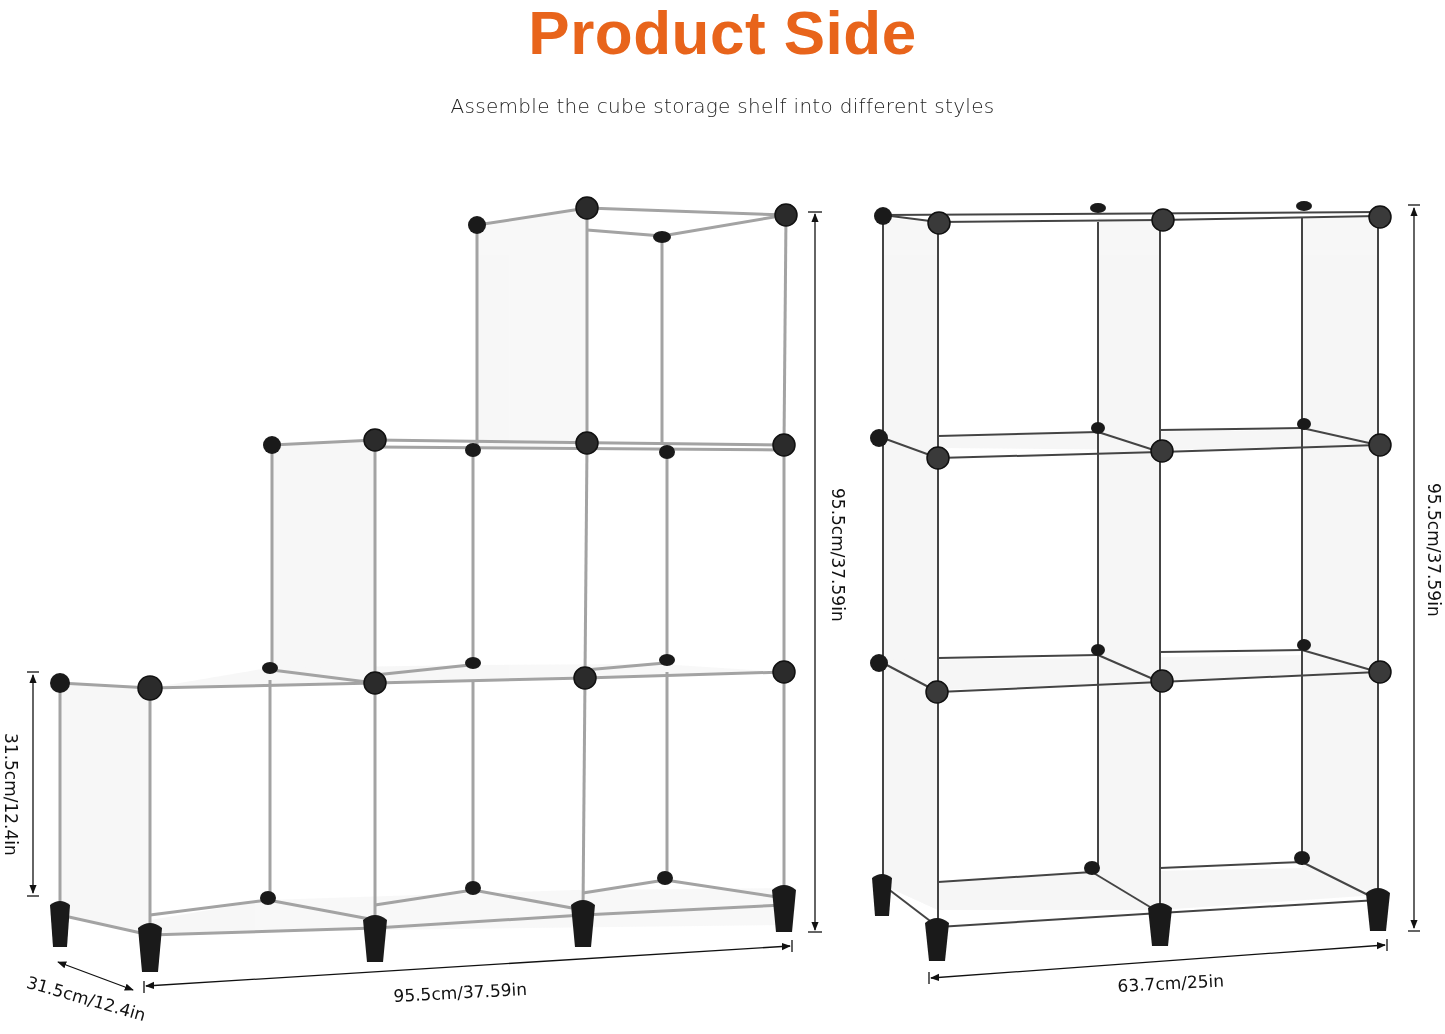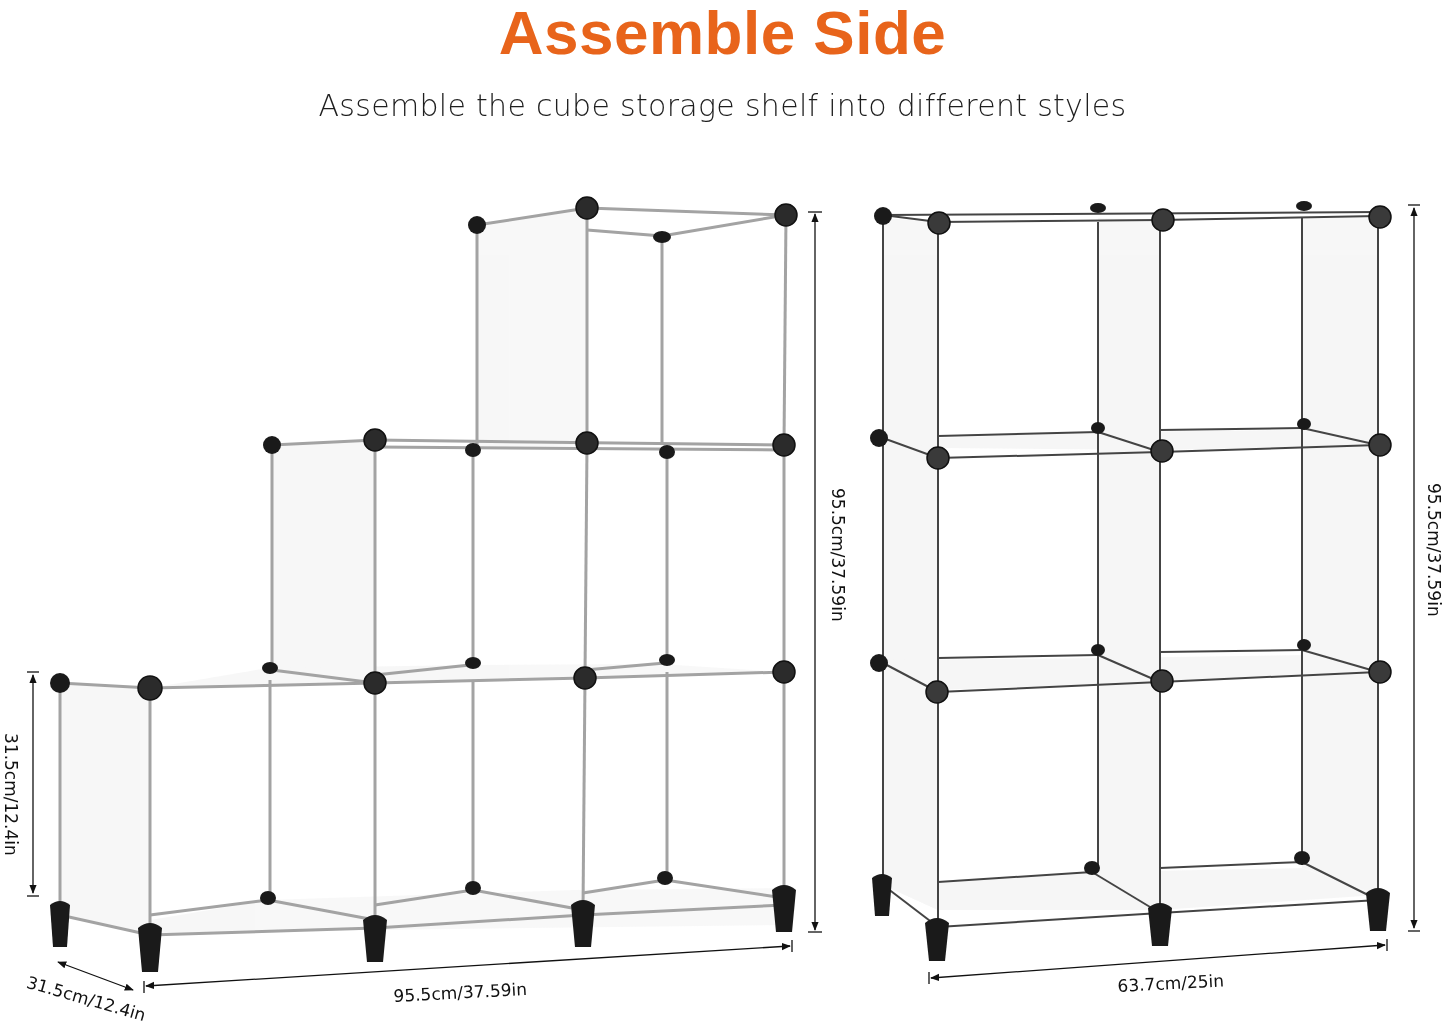--- a/index.html
+++ b/index.html
@@ -3,29 +3,29 @@
 <meta charset="utf-8">
 <style>
   html, body { margin: 0; padding: 0; background: #ffffff; }
   body { width: 1445px; height: 1034px; position: relative; overflow: hidden;
          font-family: "DejaVu Sans", sans-serif; }
   .title { position: absolute; left: 0; right: 0; top: 0; text-align: center;
            font-family: "Liberation Sans", sans-serif; font-weight: 700;
            font-size: 62px; line-height: 66px; letter-spacing: 0.5px; }
   .subtitle { position: absolute; left: 0; right: 0; top: 86px; text-align: center;
               font-family: "DejaVu Sans", sans-serif; font-weight: 300;
-              font-size: 30px; line-height: 40px; color: #1e1e1e; letter-spacing: 0.3px; }
+              font-size: 20px; line-height: 40px; color: #1e1e1e; letter-spacing: 0.3px; }
   svg.art { position: absolute; left: 0; top: 0; }
   .dim { position: absolute; font-family: "DejaVu Sans", sans-serif; font-size: 17px;
          color: #111; white-space: nowrap; transform-origin: left top; }
 </style>
 </head>
 <body>
 
-<div class="title" style="color: rgb(232, 100, 27);">Assemble Side</div>
+<div class="title" style="color: rgb(232, 100, 27);">Product Side</div>
 <div class="subtitle">Assemble the cube storage shelf into different styles</div>
 
 <svg class="art" width="1445" height="1034" viewBox="0 0 1445 1034">
   <defs>
     <marker id="arr" viewBox="0 0 10 10" refX="9" refY="5" markerWidth="7" markerHeight="7" orient="auto-start-reverse">
       <path d="M0,1 L10,5 L0,9 z" fill="#111"></path>
     </marker>
   </defs>
 
   <g>

